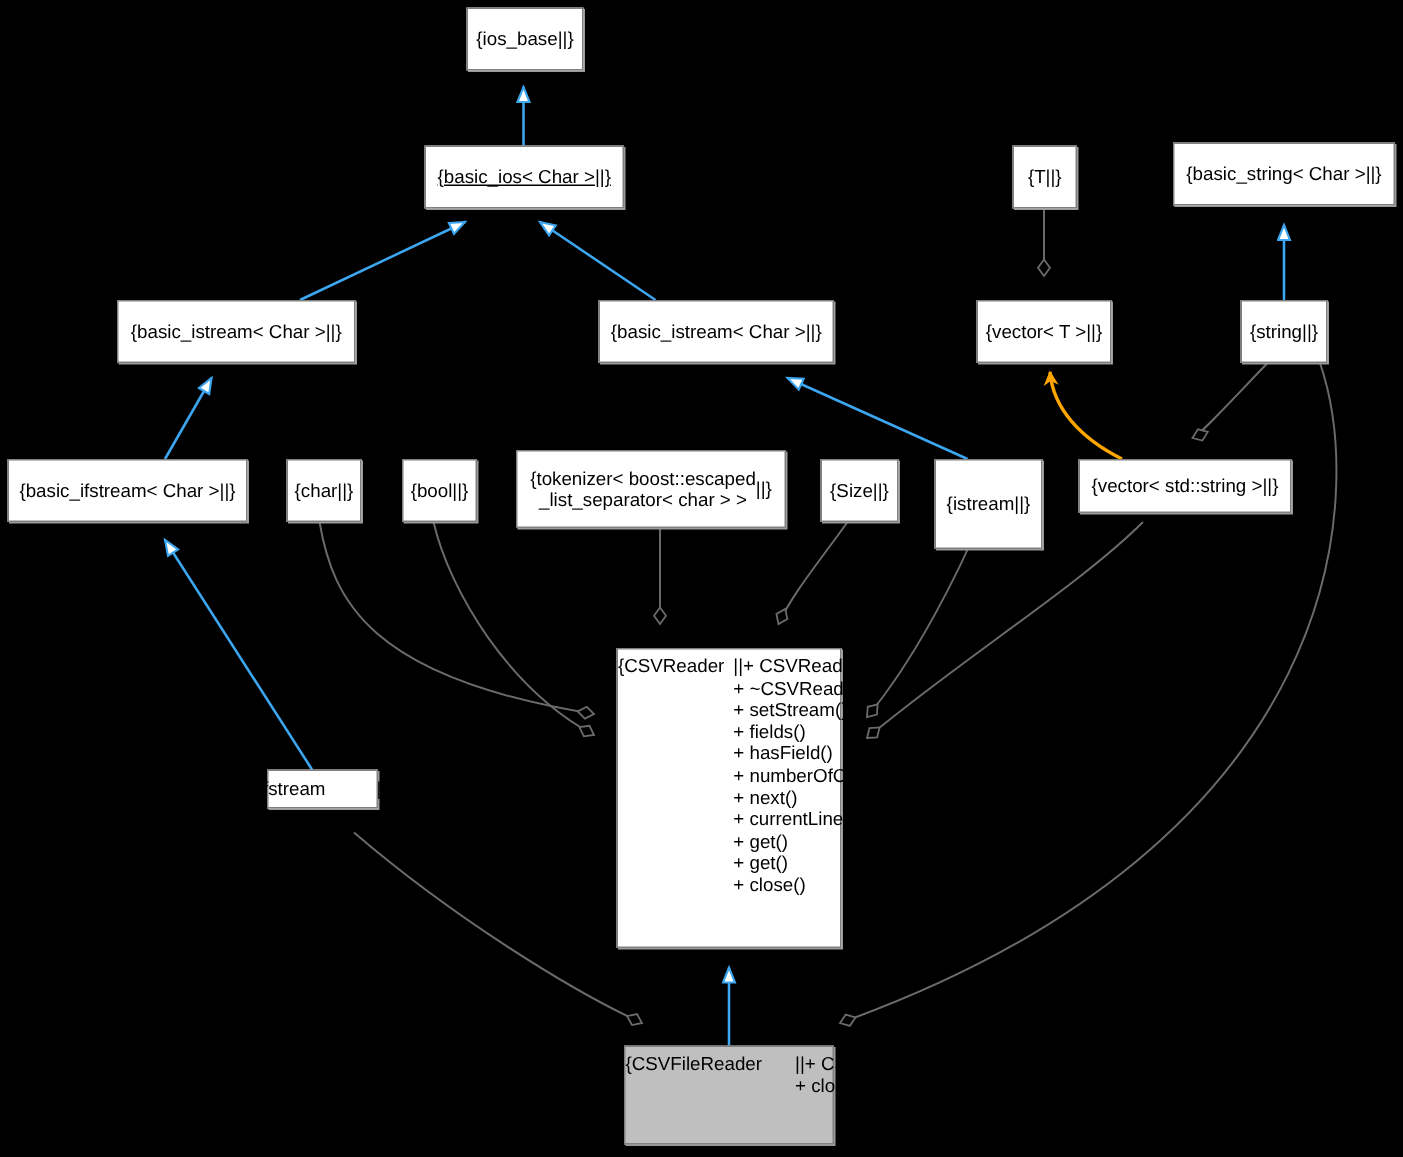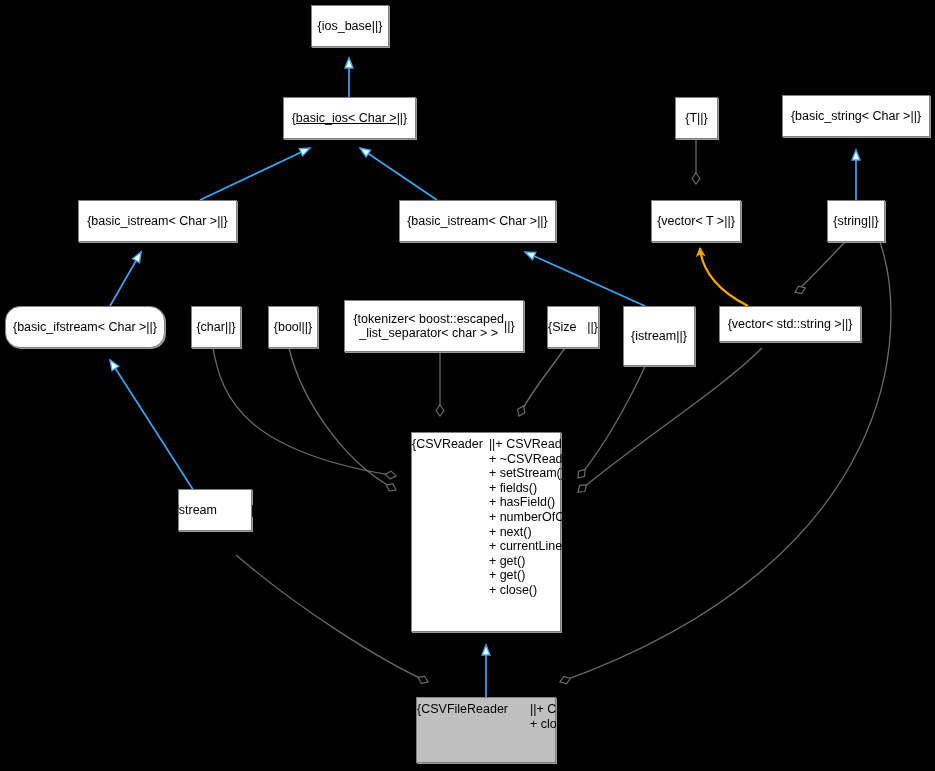--- a/index.html
+++ b/index.html
@@ -87,50 +87,50 @@
       <div class="nm">||}</div>
     </div>
     <div class="node" style="left: 651px; top: 200px; width: 90px; height: 42px;">
       <div class="nm">{vector&lt; T &gt;</div>
       <div class="nm">||}</div>
     </div>
     <div class="node" style="left: 827px; top: 200px; width: 58px; height: 42px;">
       <div class="nm">{string</div>
       <div class="nm">||}</div>
     </div>
-    <div class="node" style="left: 5px; top: 306px; width: 160px; height: 42px; border-radius: 15px;">
+    <div class="node" style="left: 5px; top: 306px; width: 160px; height: 42px;">
       <div class="nm">{basic_ifstream&lt; Char &gt;</div>
       <div class="nm">||}</div>
     </div>
     <div class="node" style="left: 191px; top: 306px; width: 50px; height: 42px;">
       <div class="nm">{char</div>
       <div class="nm">||}</div>
     </div>
     <div class="node" style="left: 268px; top: 306px; width: 50px; height: 42px;">
       <div class="nm">{bool</div>
       <div class="nm">||}</div>
     </div>
     <div class="node" style="left: 344px; top: 300px; width: 180px; height: 52px;">
       <div class="nm">{tokenizer&lt; boost::escaped
 _list_separator&lt; char &gt; &gt;</div>
       <div class="nm">||}</div>
     </div>
-    <div class="node" style="left: 547px; top: 306px; width: 52px; height: 42px; justify-content: space-between;">
+    <div class="node" style="left: 547px; top: 306px; width: 52px; height: 42px;">
       <div class="nm">{Size</div>
       <div class="nm">||}</div>
     </div>
     <div class="node" style="left: 623px; top: 306px; width: 72px; height: 60px;">
       <div class="nm">{istream</div>
       <div class="nm">||}</div>
     </div>
     <div class="node" style="left: 719px; top: 306px; width: 142px; height: 36px;">
       <div class="nm">{vector&lt; std::string &gt;</div>
       <div class="nm">||}</div>
     </div>
-    <div class="node" style="left: 178px; top: 489px; width: 74px; height: 42px; gap: 34px;">
+    <div class="node" style="left: 178px; top: 513px; width: 74px; height: 26px; gap: 34px;">
       <div class="nm">{ifstream</div>
       <div class="nm">||}</div>
     </div>
     <div class="node members" style="left: 411px; top: 432px; width: 150px; height: 200px;">
       <div class="nm">{CSVReader</div>
       <div class="mlist">
         <div class="mrow">||+ CSVReader()</div>
         <div class="mrow">+ ~CSVReader()</div>
         <div class="mrow">+ setStream()</div>
         <div class="mrow">+ fields()</div>

